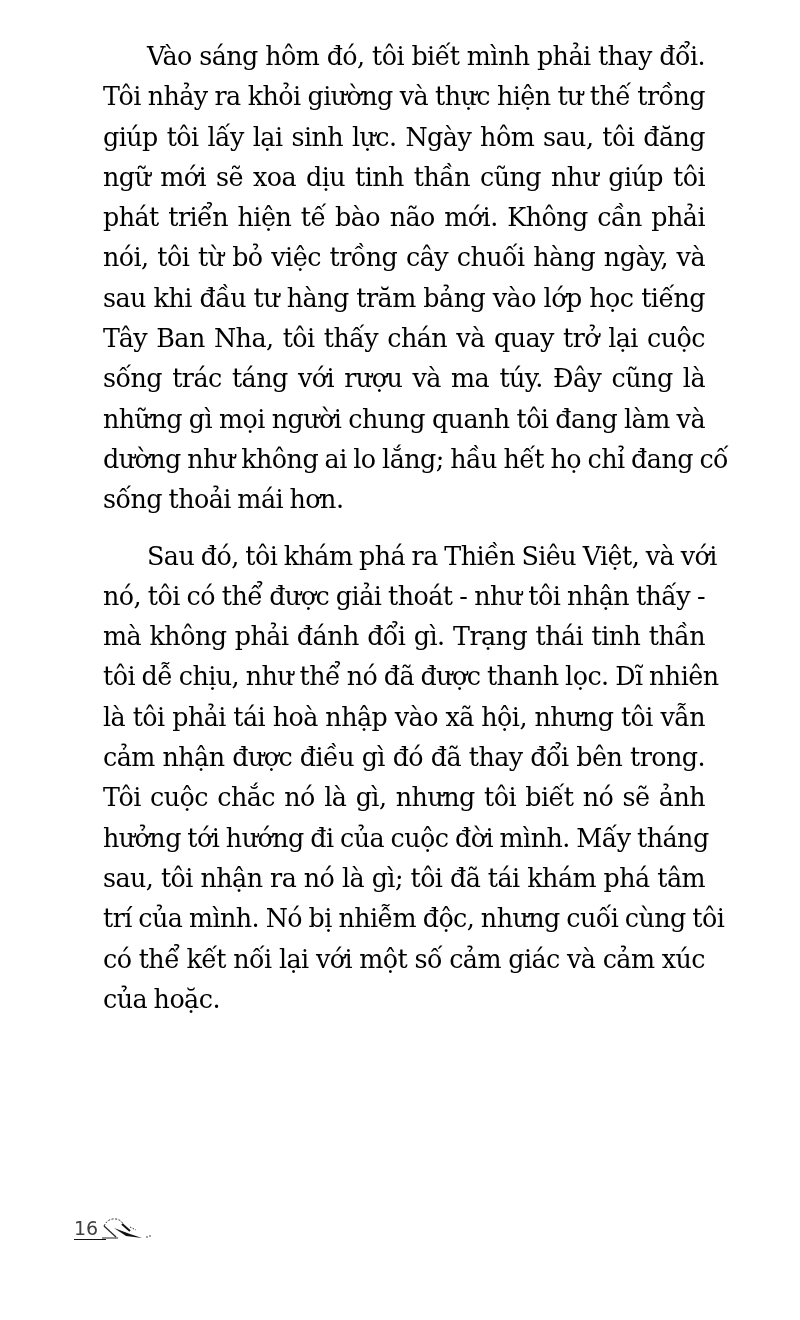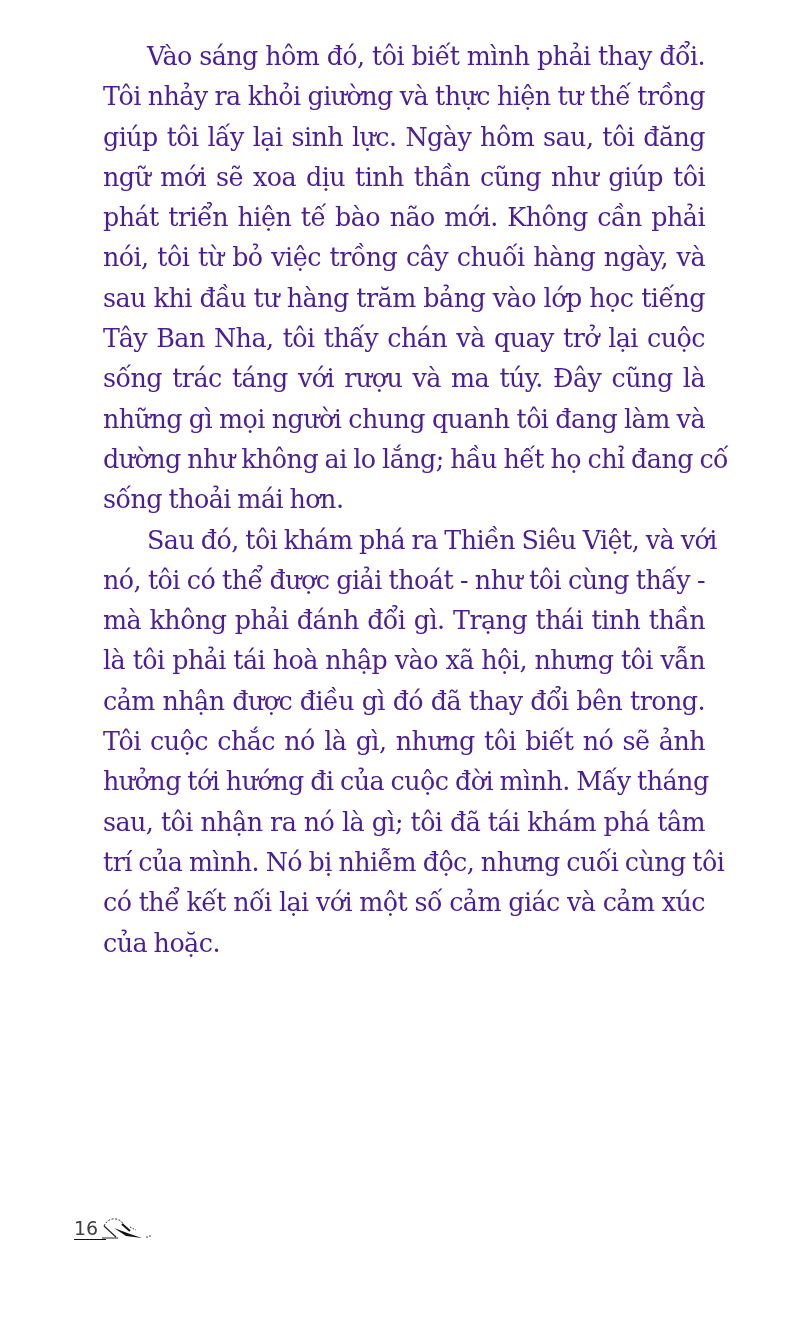--- a/index.html
+++ b/index.html
@@ -5,27 +5,27 @@
     html, body { margin: 0; padding: 0; background: #ffffff; }
     body { width: 800px; height: 1320px; position: relative; overflow: hidden; }
     .page {
       position: absolute;
       left: 103px;
       top: 36px;
       width: 602px;
       font-family: "DejaVu Serif", "Liberation Serif", serif;
       font-size: 25.4px;
       line-height: 40.3px;
-      color: #4c1d95;
+      color: #000000;
       text-align: justify;
       letter-spacing: -0.55px;
       word-spacing: -1px;
     }
     .para { margin: 0; text-indent: 44px; }
-    .para + .para { margin-top: 0; }
+    .para + .para { margin-top: 16px; }
     .line { display: block; text-align: justify; text-align-last: justify; white-space: nowrap; }
     .line.last { text-align-last: left; }
     .line.indent { padding-left: 44px; }
     .footer {
       position: absolute;
       left: 74px;
       top: 1214px;
       display: flex;
       align-items: flex-end;
     }
@@ -52,22 +52,23 @@
     <span class="line">nói, tôi từ bỏ việc trồng cây chuối hàng ngày, và</span>
     <span class="line">sau khi đầu tư hàng trăm bảng vào lớp học tiếng</span>
     <span class="line">Tây Ban Nha, tôi thấy chán và quay trở lại cuộc</span>
     <span class="line">sống trác táng với rượu và ma túy. Đây cũng là</span>
     <span class="line">những gì mọi người chung quanh tôi đang làm và</span>
     <span class="line">dường như không ai lo lắng; hầu hết họ chỉ đang cố</span>
     <span class="line last">sống thoải mái hơn.</span>
   </div>
   <div class="para" style="text-indent:0">
     <span class="line indent">Sau đó, tôi khám phá ra Thiền Siêu Việt, và với</span>
-    <span class="line">nó, tôi có thể được giải thoát - như tôi cùng thấy -</span>
+    <span class="line">nó, tôi có thể được giải thoát - như tôi nhận thấy -</span>
     <span class="line">mà không phải đánh đổi gì. Trạng thái tinh thần</span>
+    <span class="line">tôi dễ chịu, như thể nó đã được thanh lọc. Dĩ nhiên</span>
     <span class="line">là tôi phải tái hoà nhập vào xã hội, nhưng tôi vẫn</span>
     <span class="line">cảm nhận được điều gì đó đã thay đổi bên trong.</span>
     <span class="line">Tôi cuộc chắc nó là gì, nhưng tôi biết nó sẽ ảnh</span>
     <span class="line">hưởng tới hướng đi của cuộc đời mình. Mấy tháng</span>
     <span class="line">sau, tôi nhận ra nó là gì; tôi đã tái khám phá tâm</span>
     <span class="line">trí của mình. Nó bị nhiễm độc, nhưng cuối cùng tôi</span>
     <span class="line">có thể kết nối lại với một số cảm giác và cảm xúc</span>
     <span class="line last">của hoặc.</span>
   </div>
 </div>

